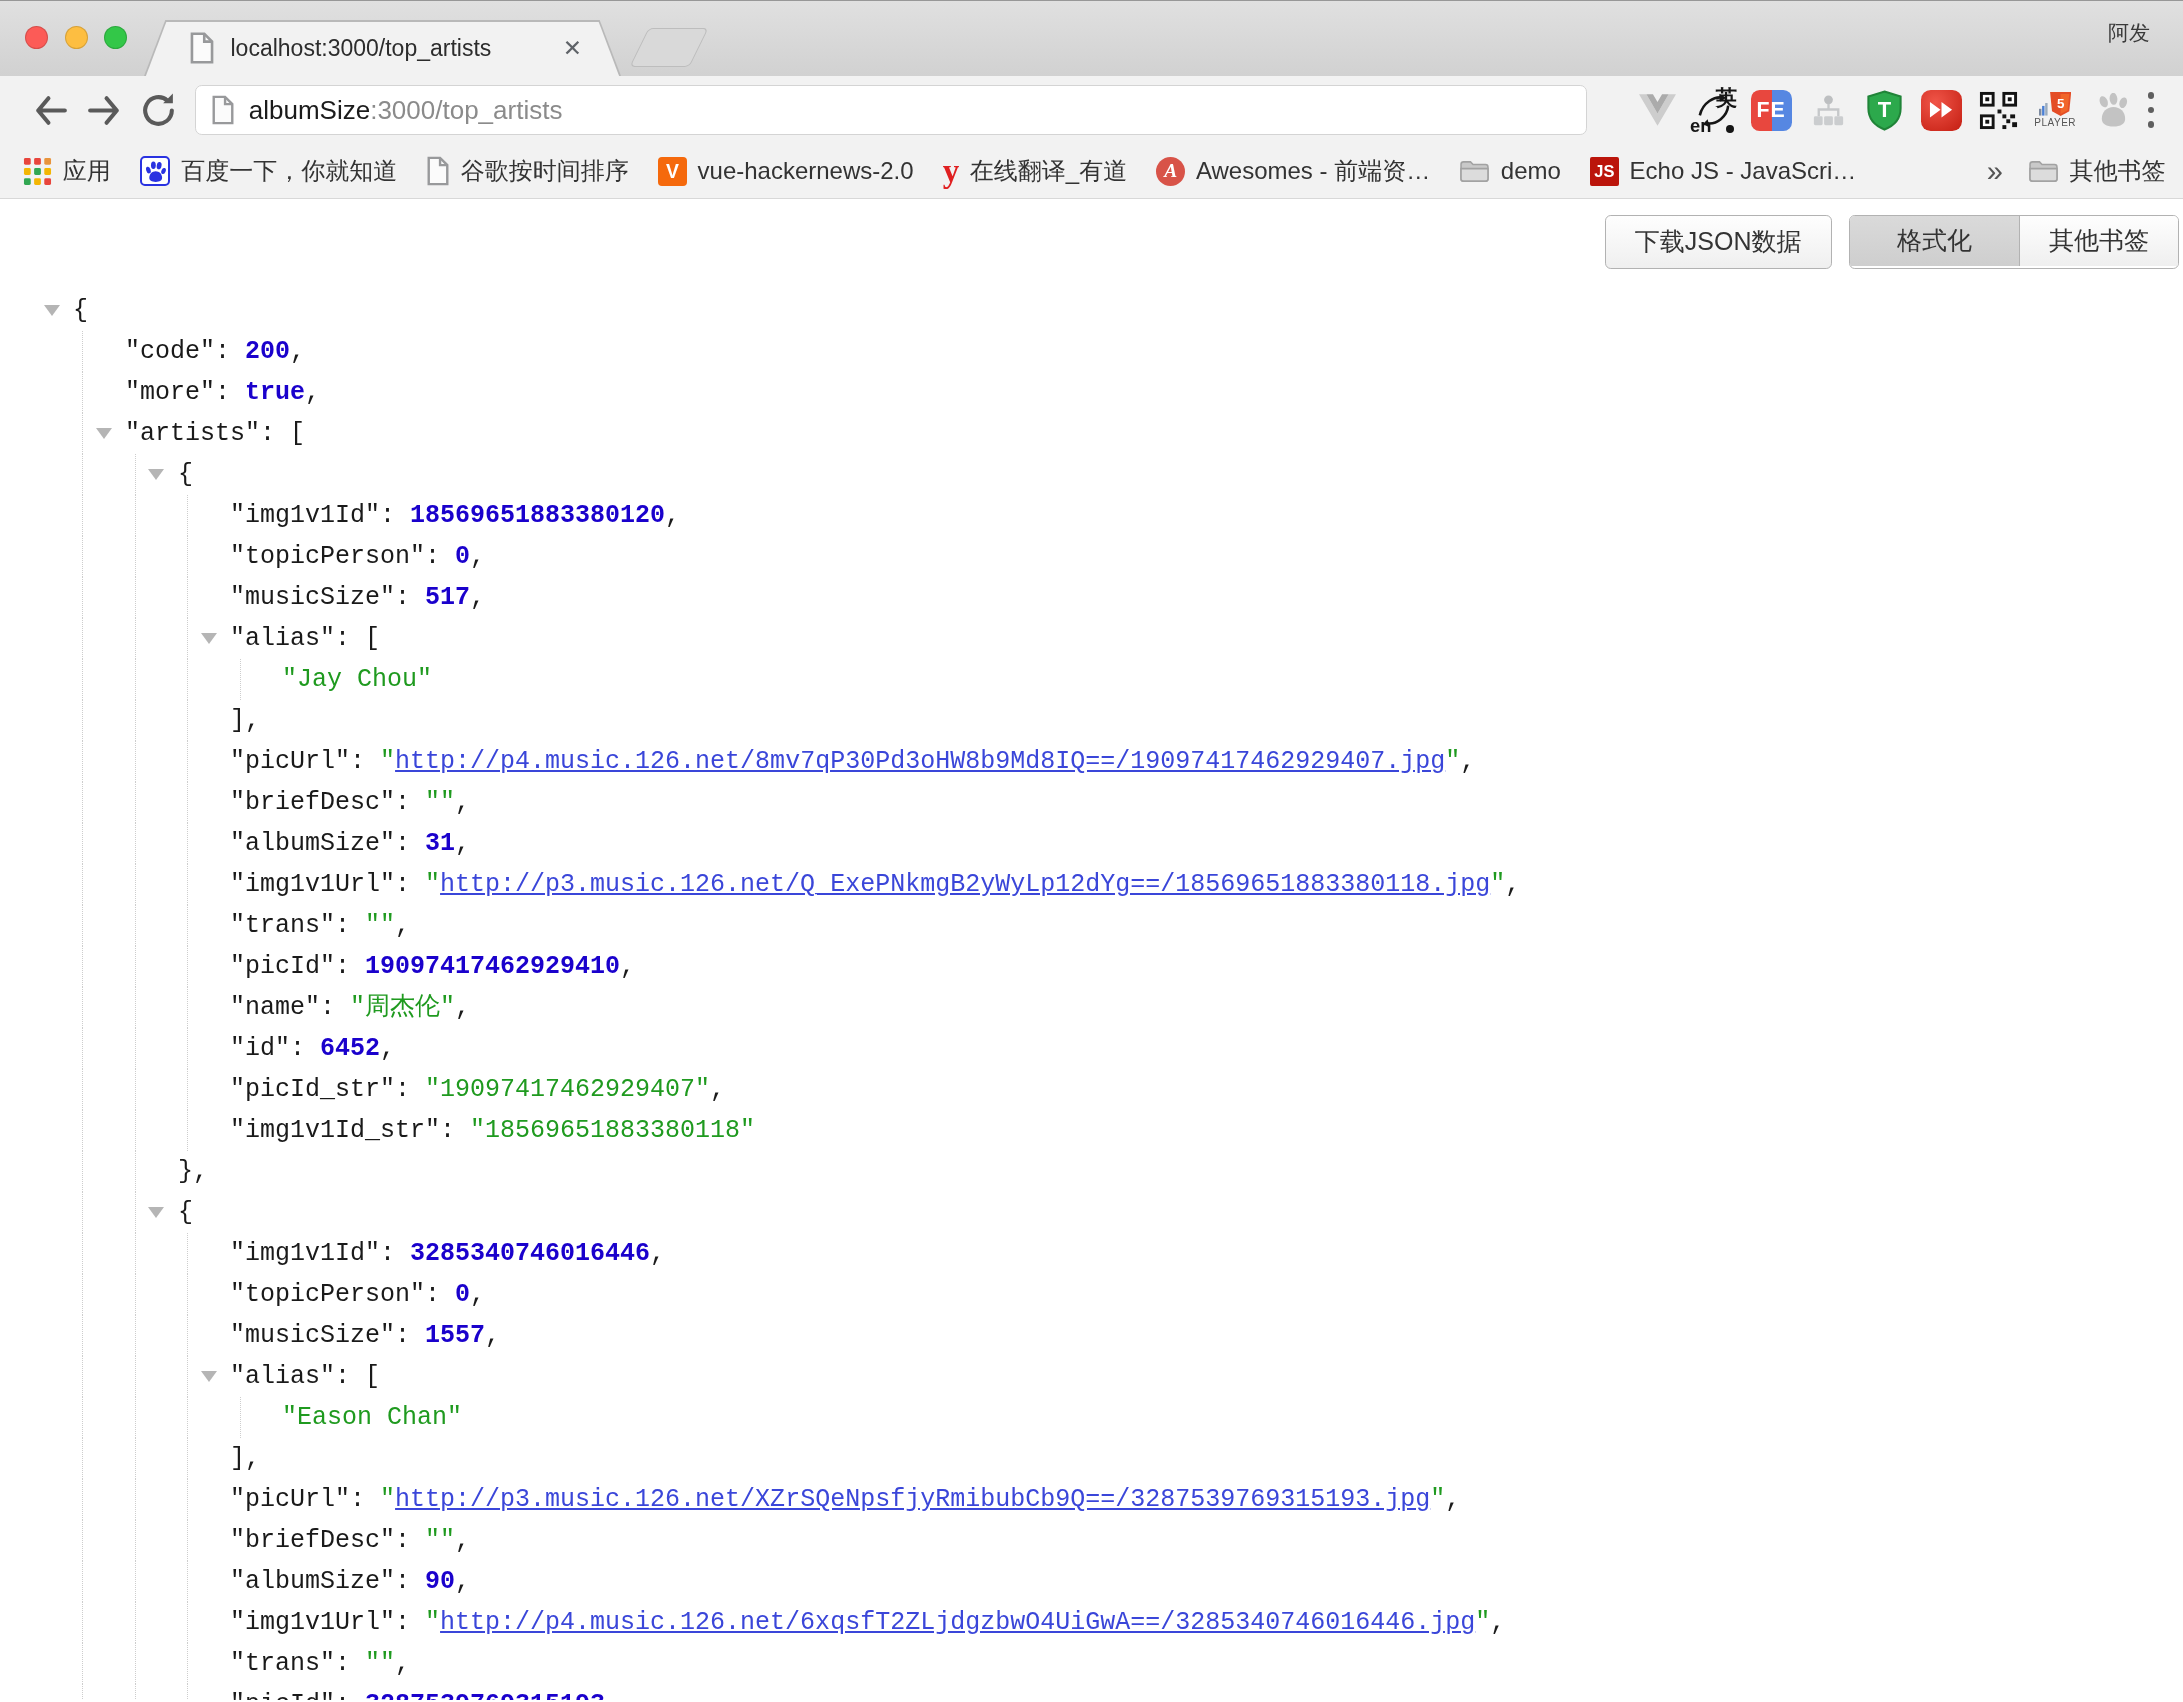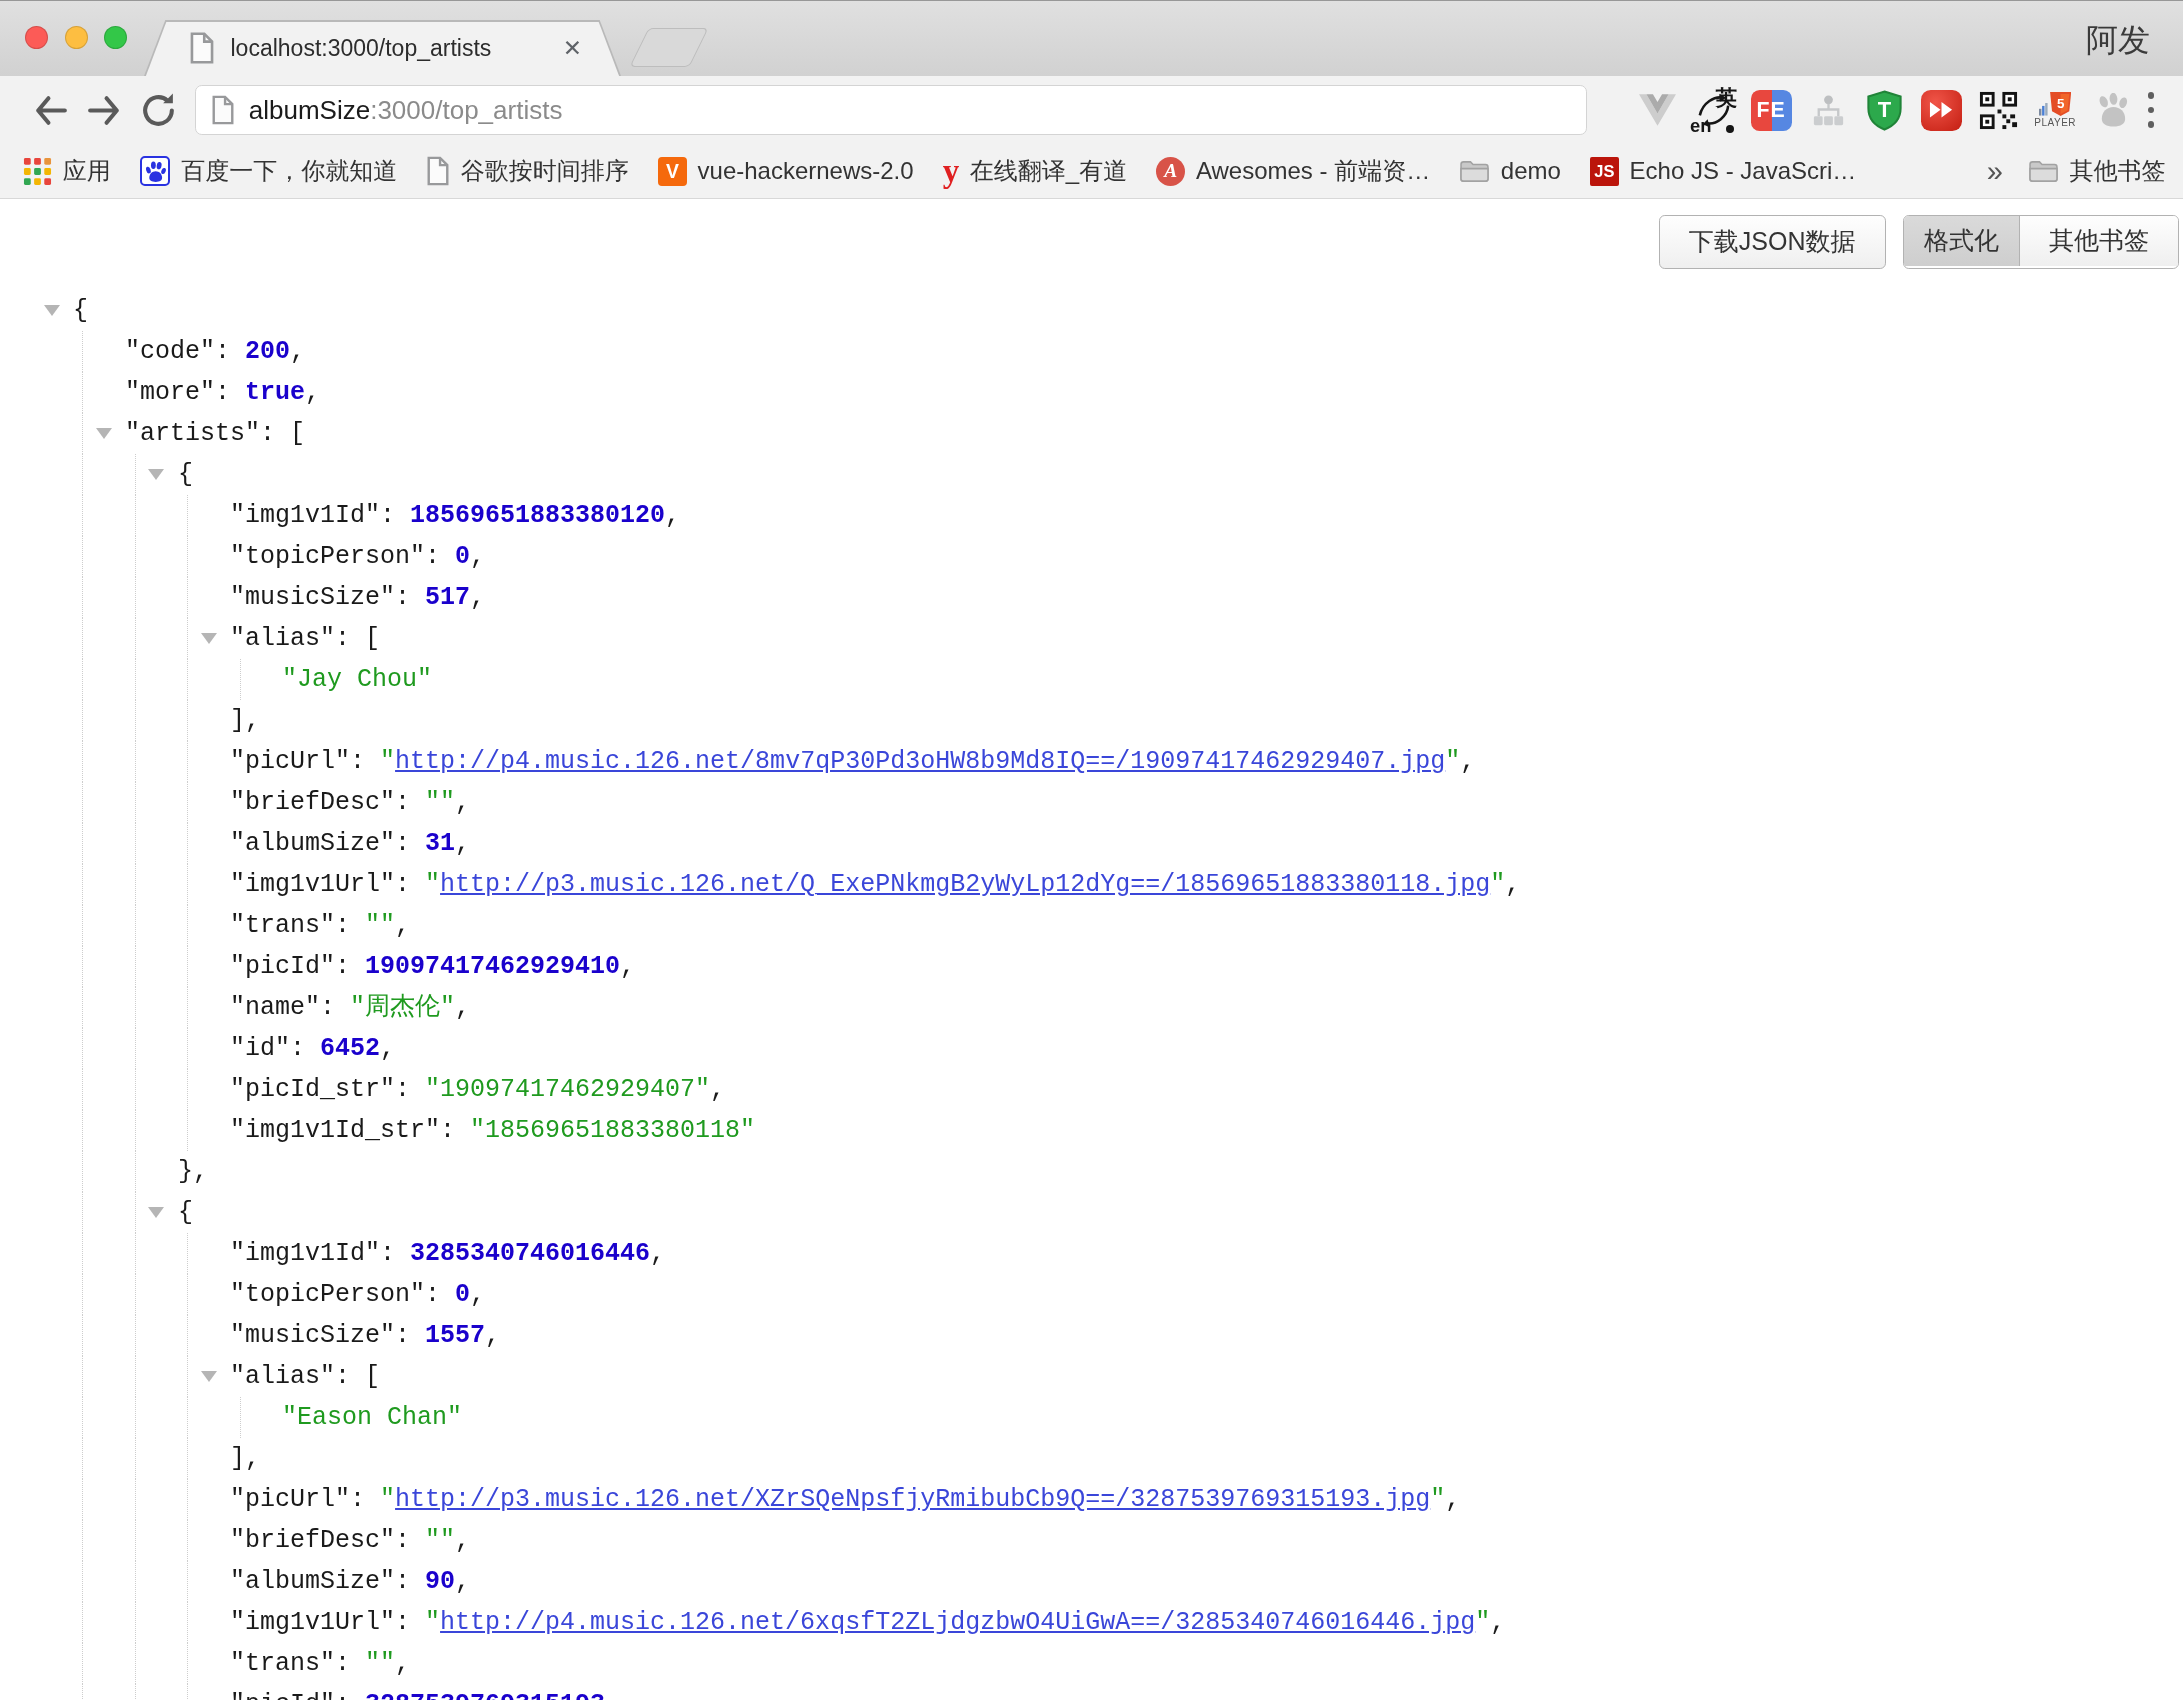--- a/index.html
+++ b/index.html
@@ -14,21 +14,21 @@
   .light.red{background:#fc5b57}.light.yellow{background:#fdbe41}.light.green{background:#33c748}
   .tab{position:absolute;left:144px;bottom:0;width:477px;height:56px}
   .tab-shape{position:absolute;left:0;right:0;top:0;bottom:0;background:#b9b9b9;
     clip-path:polygon(0 100%,21.3px 0,calc(100% - 21.3px) 0,100% 100%)}
   .tab-shape-inner{position:absolute;left:1.9px;right:1.9px;top:1.9px;bottom:0;background:#f2f2f2;
     clip-path:polygon(0 100%,20.4px 0,calc(100% - 20.4px) 0,100% 100%)}
   .tab-content{position:absolute;left:0;right:0;top:0;bottom:0;display:flex;align-items:center;padding:0 39px 0 45px;gap:15.5px}
   .tab-title{font-size:23px;color:#2c2c2c;flex:1;white-space:nowrap;overflow:hidden}
   .tab-close{font-size:23px;color:#5f6368;cursor:pointer}
   .newtab{position:absolute;left:639px;bottom:8.7px;width:60px;height:39px;background:#d9d9d9;border:1.9px solid #bdbdbd;border-radius:4.9px;transform:skewX(-26deg)}
-  .profile{position:absolute;top:17.5px;right:33px;font-size:32px;color:#3a3a3a}
+  .profile{position:absolute;top:17.5px;right:33px;font-size:21px;color:#3a3a3a}
 
   
   .navbar{height:68px;background:#f2f2f2;display:flex;align-items:center;padding:0 17.5px 0 23px}
   .navbtn{width:54px;height:54px;display:inline-flex;align-items:center;justify-content:center;flex:none;cursor:pointer}
   .addressbar{height:50px;width:1392px;flex:none;margin-left:9.7px;background:#fff;border:1.9px solid #d4d4d4;border-radius:6.8px;display:flex;align-items:center;padding:0 15.5px;gap:13.6px}
   .url{font-size:26px;white-space:nowrap}
   .url .host{color:#1b1b1b}
   .url .path{color:#8b8b8b}
   .extrow{display:flex;align-items:center;gap:7.8px;margin-left:auto}
   .ext-btn{width:49px;height:49px;display:inline-flex;align-items:center;justify-content:center;cursor:pointer}
@@ -58,21 +58,21 @@
   .bm-baidu{display:inline-flex;padding:1.9px;border:2.9px solid #2932e1;border-radius:4.9px;background:#fff}
   .bm-youdao{color:#e02021;font-size:33px;line-height:29px;font-weight:bold;font-family:"Liberation Serif",serif}
   .bm-awesome{width:29px;height:29px;border-radius:50%;background:#d85348;color:#fff;font-family:"Liberation Serif",serif;font-style:italic;font-weight:bold;font-size:19.4px;display:inline-flex;align-items:center;justify-content:center}
 
   
   .content{position:relative;height:1501px;background:#fff;overflow:hidden}
   .actions{position:absolute;top:15.5px;right:4px;display:flex;gap:17.5px;z-index:5}
   .btn-download{height:54px;padding:0 29px;font-size:25px;color:#333;background:linear-gradient(#fefefe,#efefef);border:1.9px solid #b2b2b2;border-radius:5.8px;font-family:"Liberation Sans",sans-serif;cursor:pointer}
   .btn-group{display:flex;height:54px;border:1.9px solid #b2b2b2;border-radius:5.8px;overflow:hidden}
   .btn-seg{height:50px;display:flex;align-items:center;font-size:25px;color:#333;cursor:pointer}
-  .seg-format{background:linear-gradient(#dadada,#cecece);padding:0 20px;border-right:1.9px solid #b2b2b2}
+  .seg-format{background:linear-gradient(#dadada,#cecece);padding:0 47px;border-right:1.9px solid #b2b2b2}
   .seg-collapse{background:linear-gradient(#fefefe,#efefef);padding:0 29px}
 
   
   #json-root{position:absolute;left:0;top:91px;right:0;font-family:"Liberation Mono","DejaVu Sans Mono",monospace;font-size:25px}
   .jline{position:relative;height:41px;line-height:41px;white-space:pre}
   .ltext{display:inline-block;white-space:pre}
   .guide{position:absolute;top:0;bottom:0;width:0;border-left:1.9px dotted #cdcdcd}
   .tri{position:absolute;top:14.6px;width:0;height:0;border-left:8.7px solid transparent;border-right:8.7px solid transparent;border-top:11.6px solid #b5b5b5;cursor:pointer}
   .k{color:var(--c-key,#1a1a1a)}
   .p{color:var(--c-key,#1a1a1a)}

